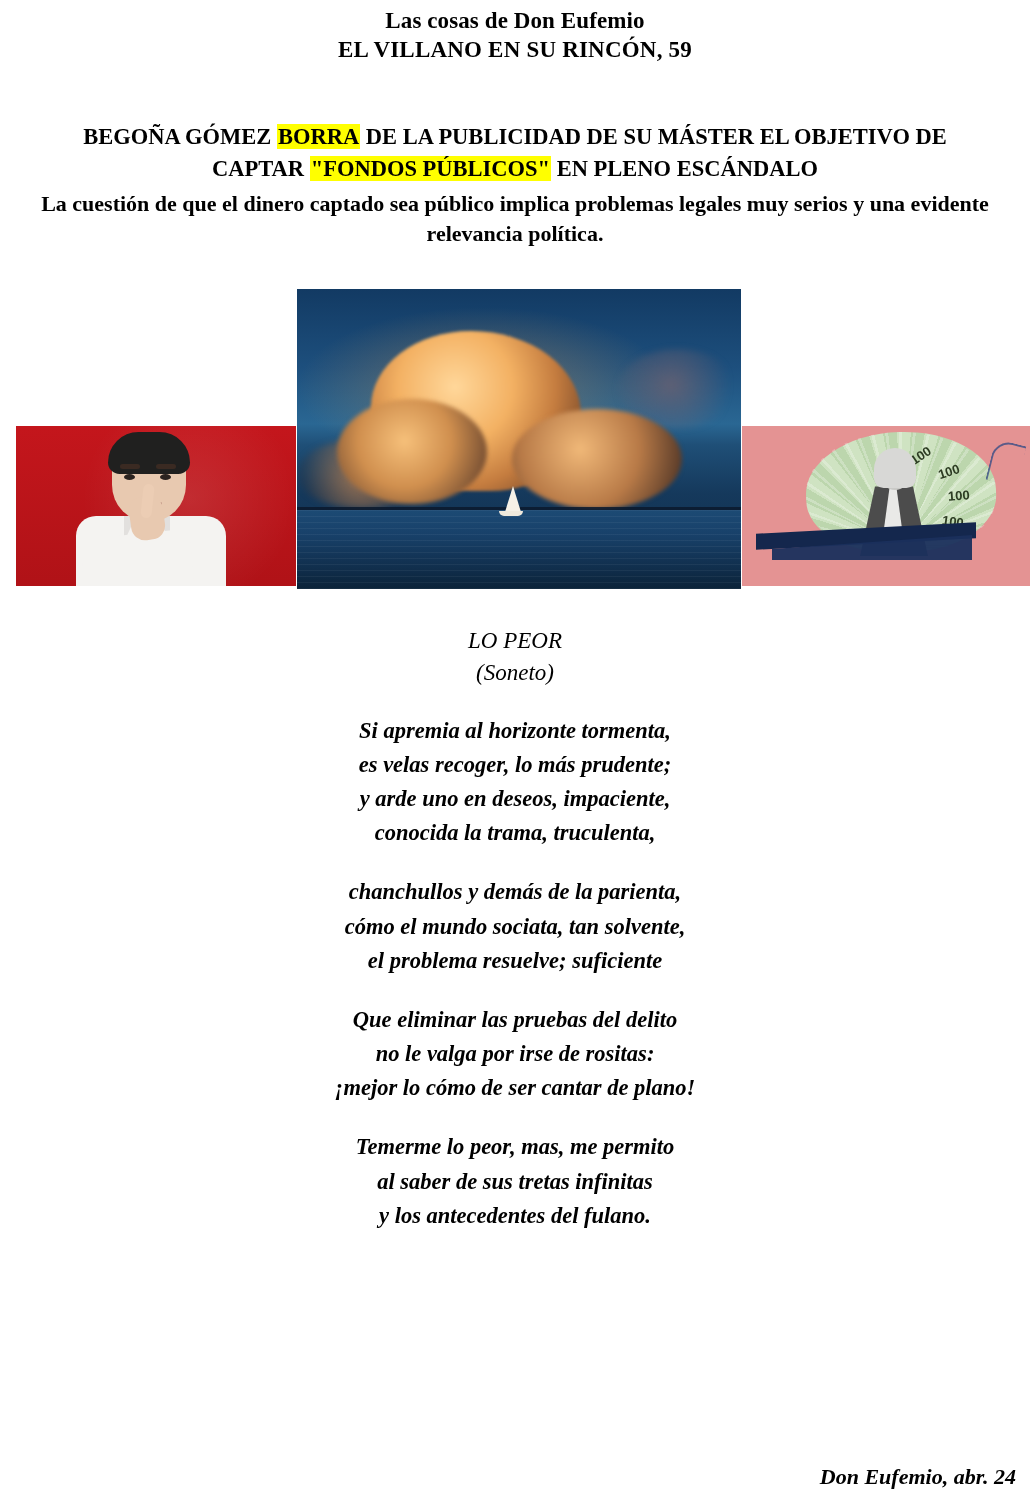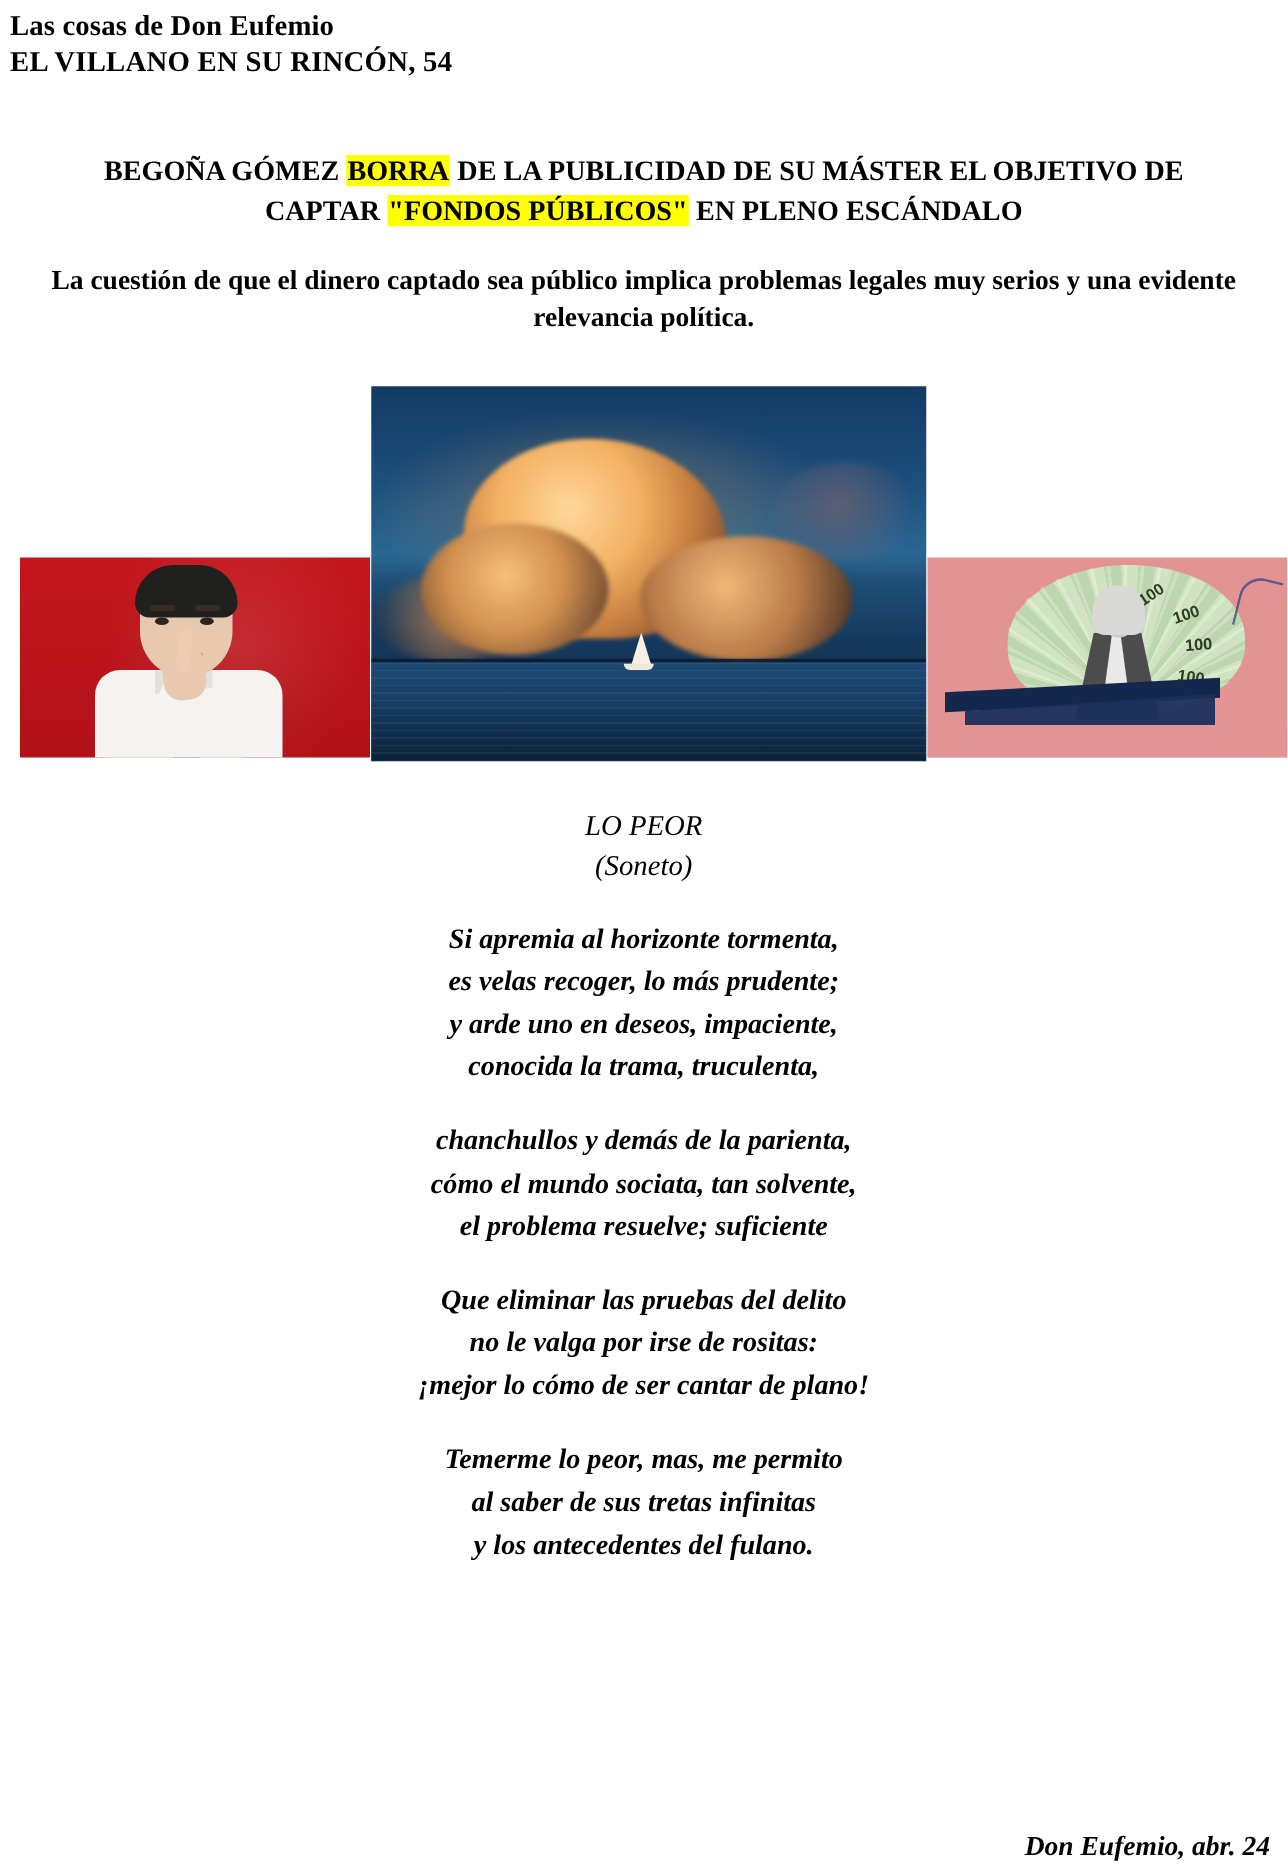--- a/index.html
+++ b/index.html
@@ -18,20 +18,21 @@
   .page {
     width: 1030px;
     height: 1496px;
     box-sizing: border-box;
     padding: 0 8px;
     position: relative;
   }
 
   
   .header {
+    text-align: center;
     font-weight: bold;
     padding-top: 6px;
     line-height: 1.28;
   }
   .header-line1 { font-size: 23px; letter-spacing: 0.1px; }
   .header-line2 { font-size: 23px; letter-spacing: 0.2px; }
 
   
   .intro {
     margin-top: 46px;
@@ -49,21 +50,21 @@
     font-weight: bold;
     font-size: 22.5px;
     line-height: 1.42;
     padding: 0 28px;
   }
   .hl {
     background: #ffff00;
     padding: 0 1px;
   }
   .subhead {
-    margin-top: 24px;
+    margin-top: 4px;
     text-align: center;
     font-weight: bold;
     font-size: 22px;
     line-height: 1.38;
     padding: 0 10px;
   }
 
   
   .images {
     margin-top: 40px;
@@ -421,21 +422,21 @@
     font-size: 22px;
   }
 </style>
 </head>
 <body>
 
 <div class="page">
 
   <div class="header">
     <div class="header-line1">Las cosas de Don Eufemio</div>
-    <div class="header-line2">EL VILLANO EN SU RINCÓN, 54</div>
+    <div class="header-line2">EL VILLANO EN SU RINCÓN, 59</div>
   </div>
 
 
   <div class="headline">
     <span>BEGOÑA GÓMEZ </span><span class="hl">BORRA</span><span> DE LA PUBLICIDAD DE SU MÁSTER EL OBJETIVO DE CAPTAR </span><span class="hl">"FONDOS PÚBLICOS"</span><span> EN PLENO ESCÁNDALO</span>
   </div>
 
   <div class="subhead">La cuestión de que el dinero captado sea público implica problemas legales muy serios y una evidente relevancia política.</div>
 
   <div class="images">

